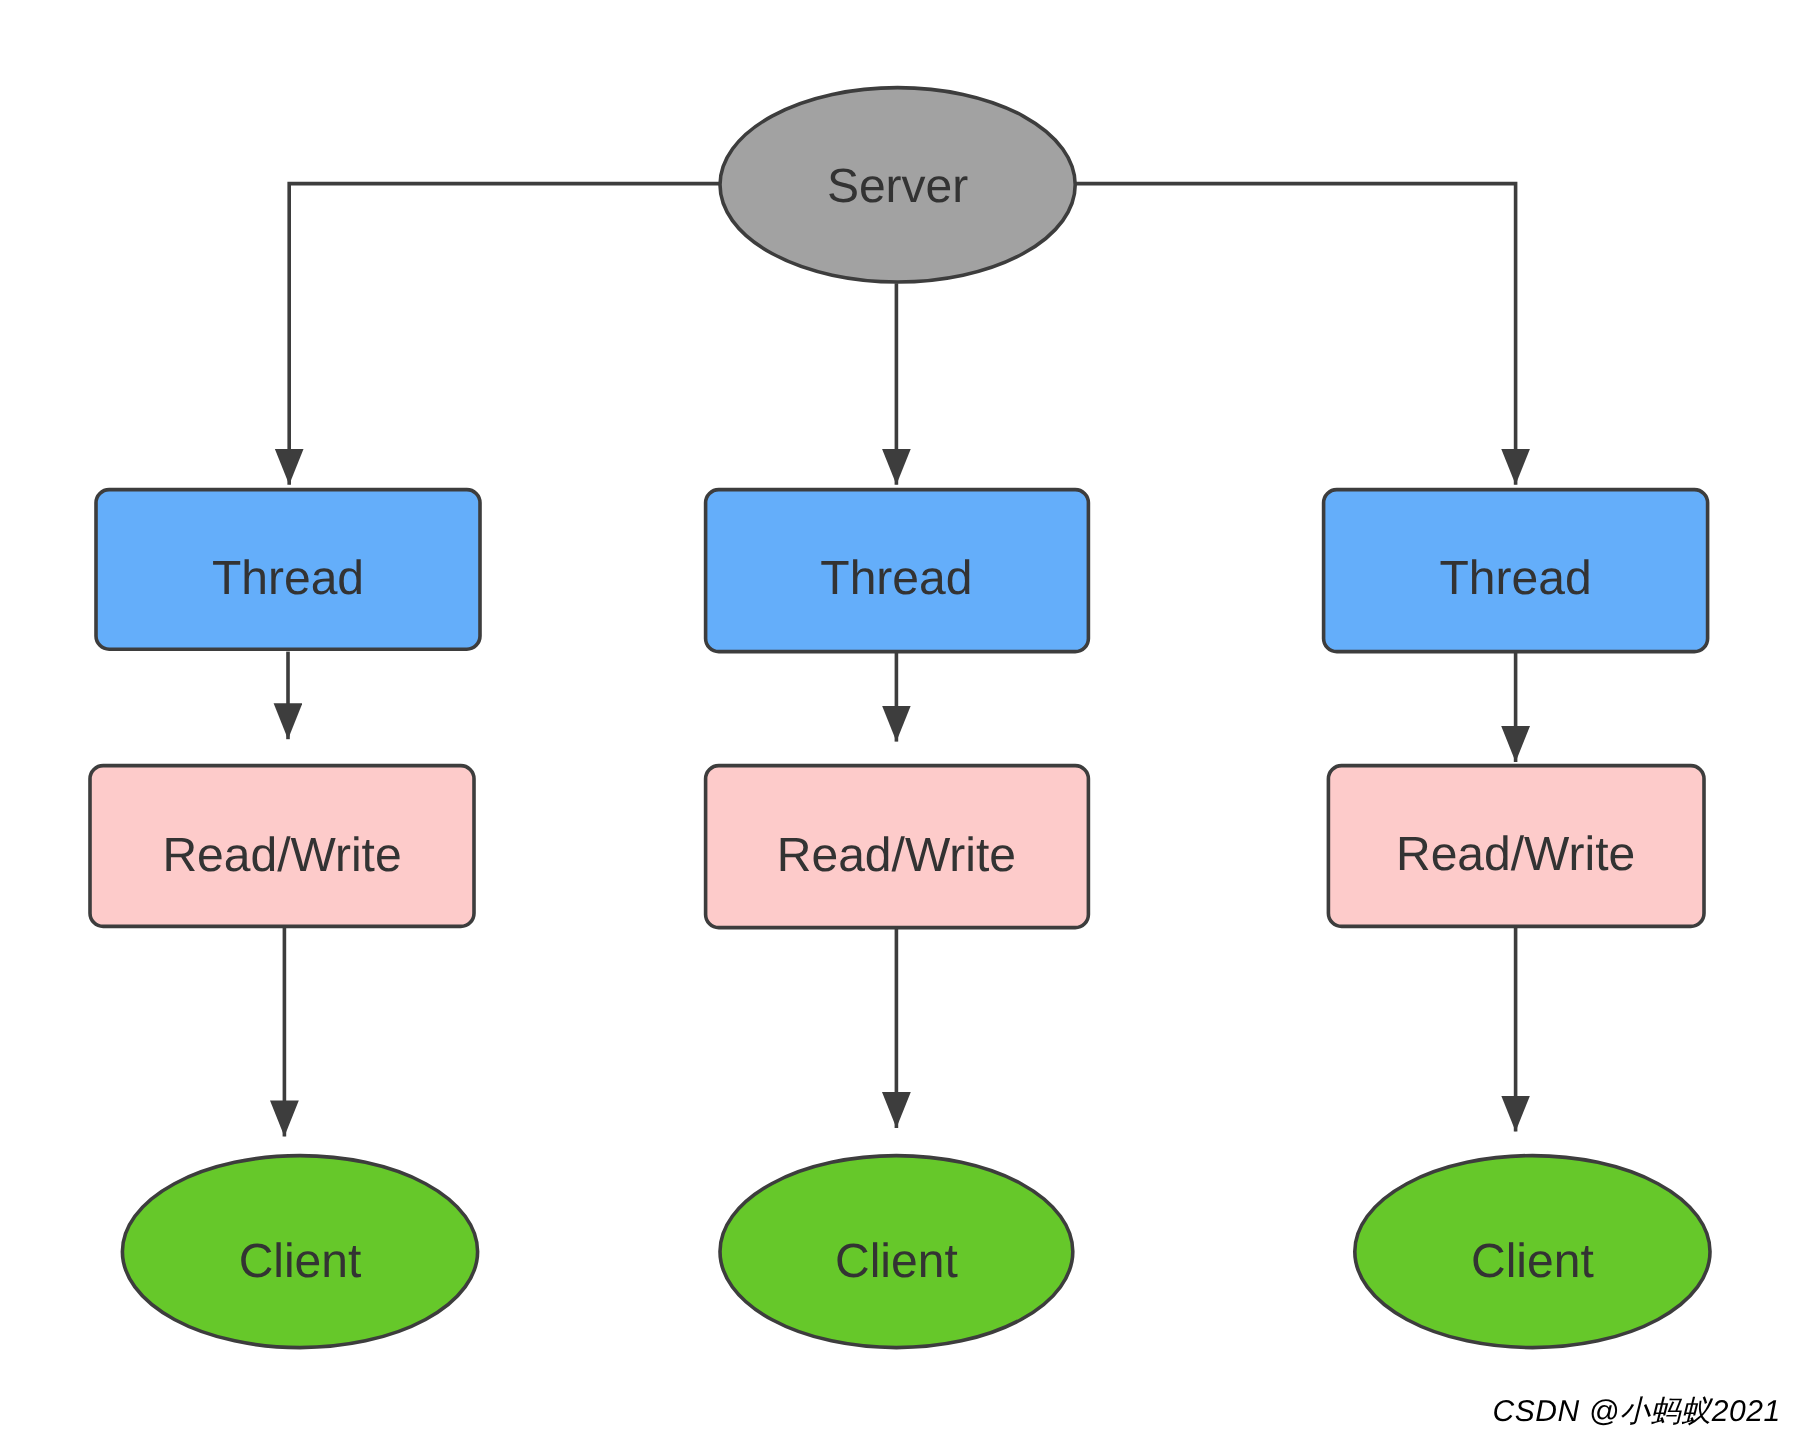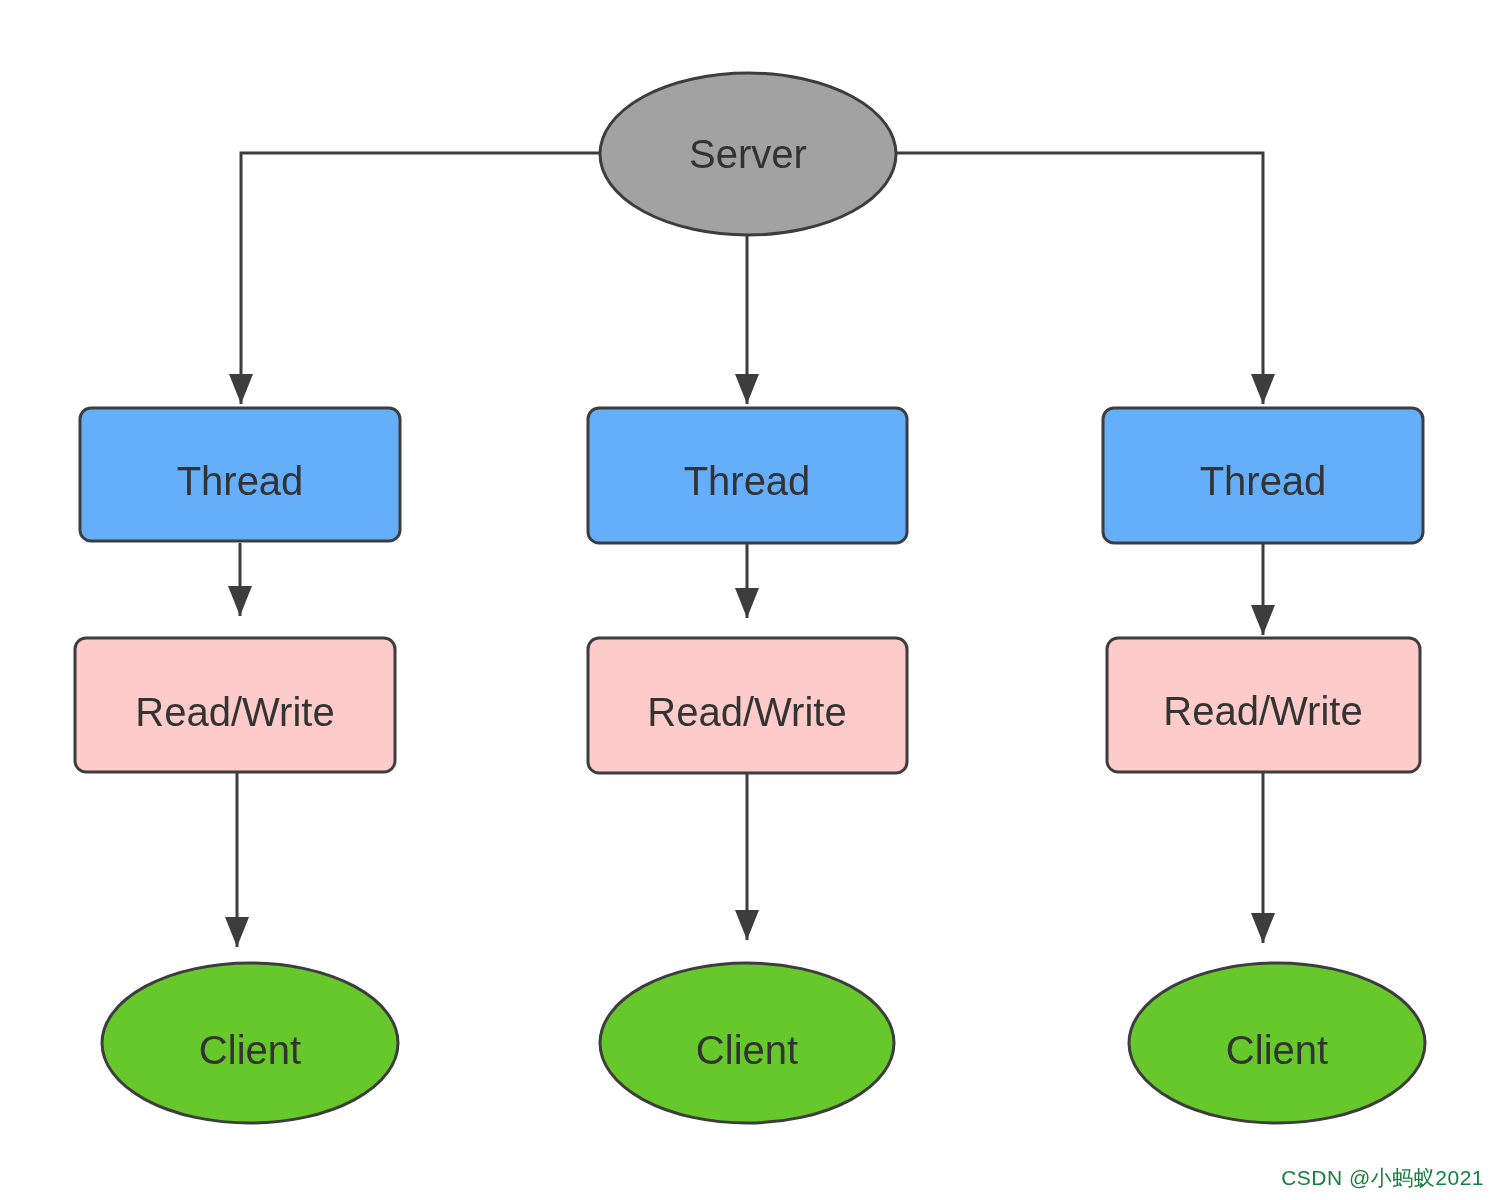--- a/index.html
+++ b/index.html
@@ -35,24 +35,25 @@
     fill: #333333;
     text-anchor: middle;
   }
   .arrowhead-fill {
     fill: #3d3d3d;
   }
   .watermark {
     position: absolute;
     right: 14px;
     bottom: 8px;
-    font-size: 21px;
-    color: #15803d;
+    font-size: 25px;
+    color: #000000;
     letter-spacing: 0.5px;
     user-select: none;
+    font-style: italic;
   }
 </style>
 </head>
 <body>
 
 <div class="canvas">
   <svg class="diagram" width="1498" height="1200" viewBox="0 0 1498 1200">
     <defs>
       <marker id="arrow" markerUnits="userSpaceOnUse" markerWidth="32" markerHeight="26" refX="30" refY="12" orient="auto">
         <path class="arrowhead-fill" d="M0,0 L30,12 L0,24 Z"></path>

